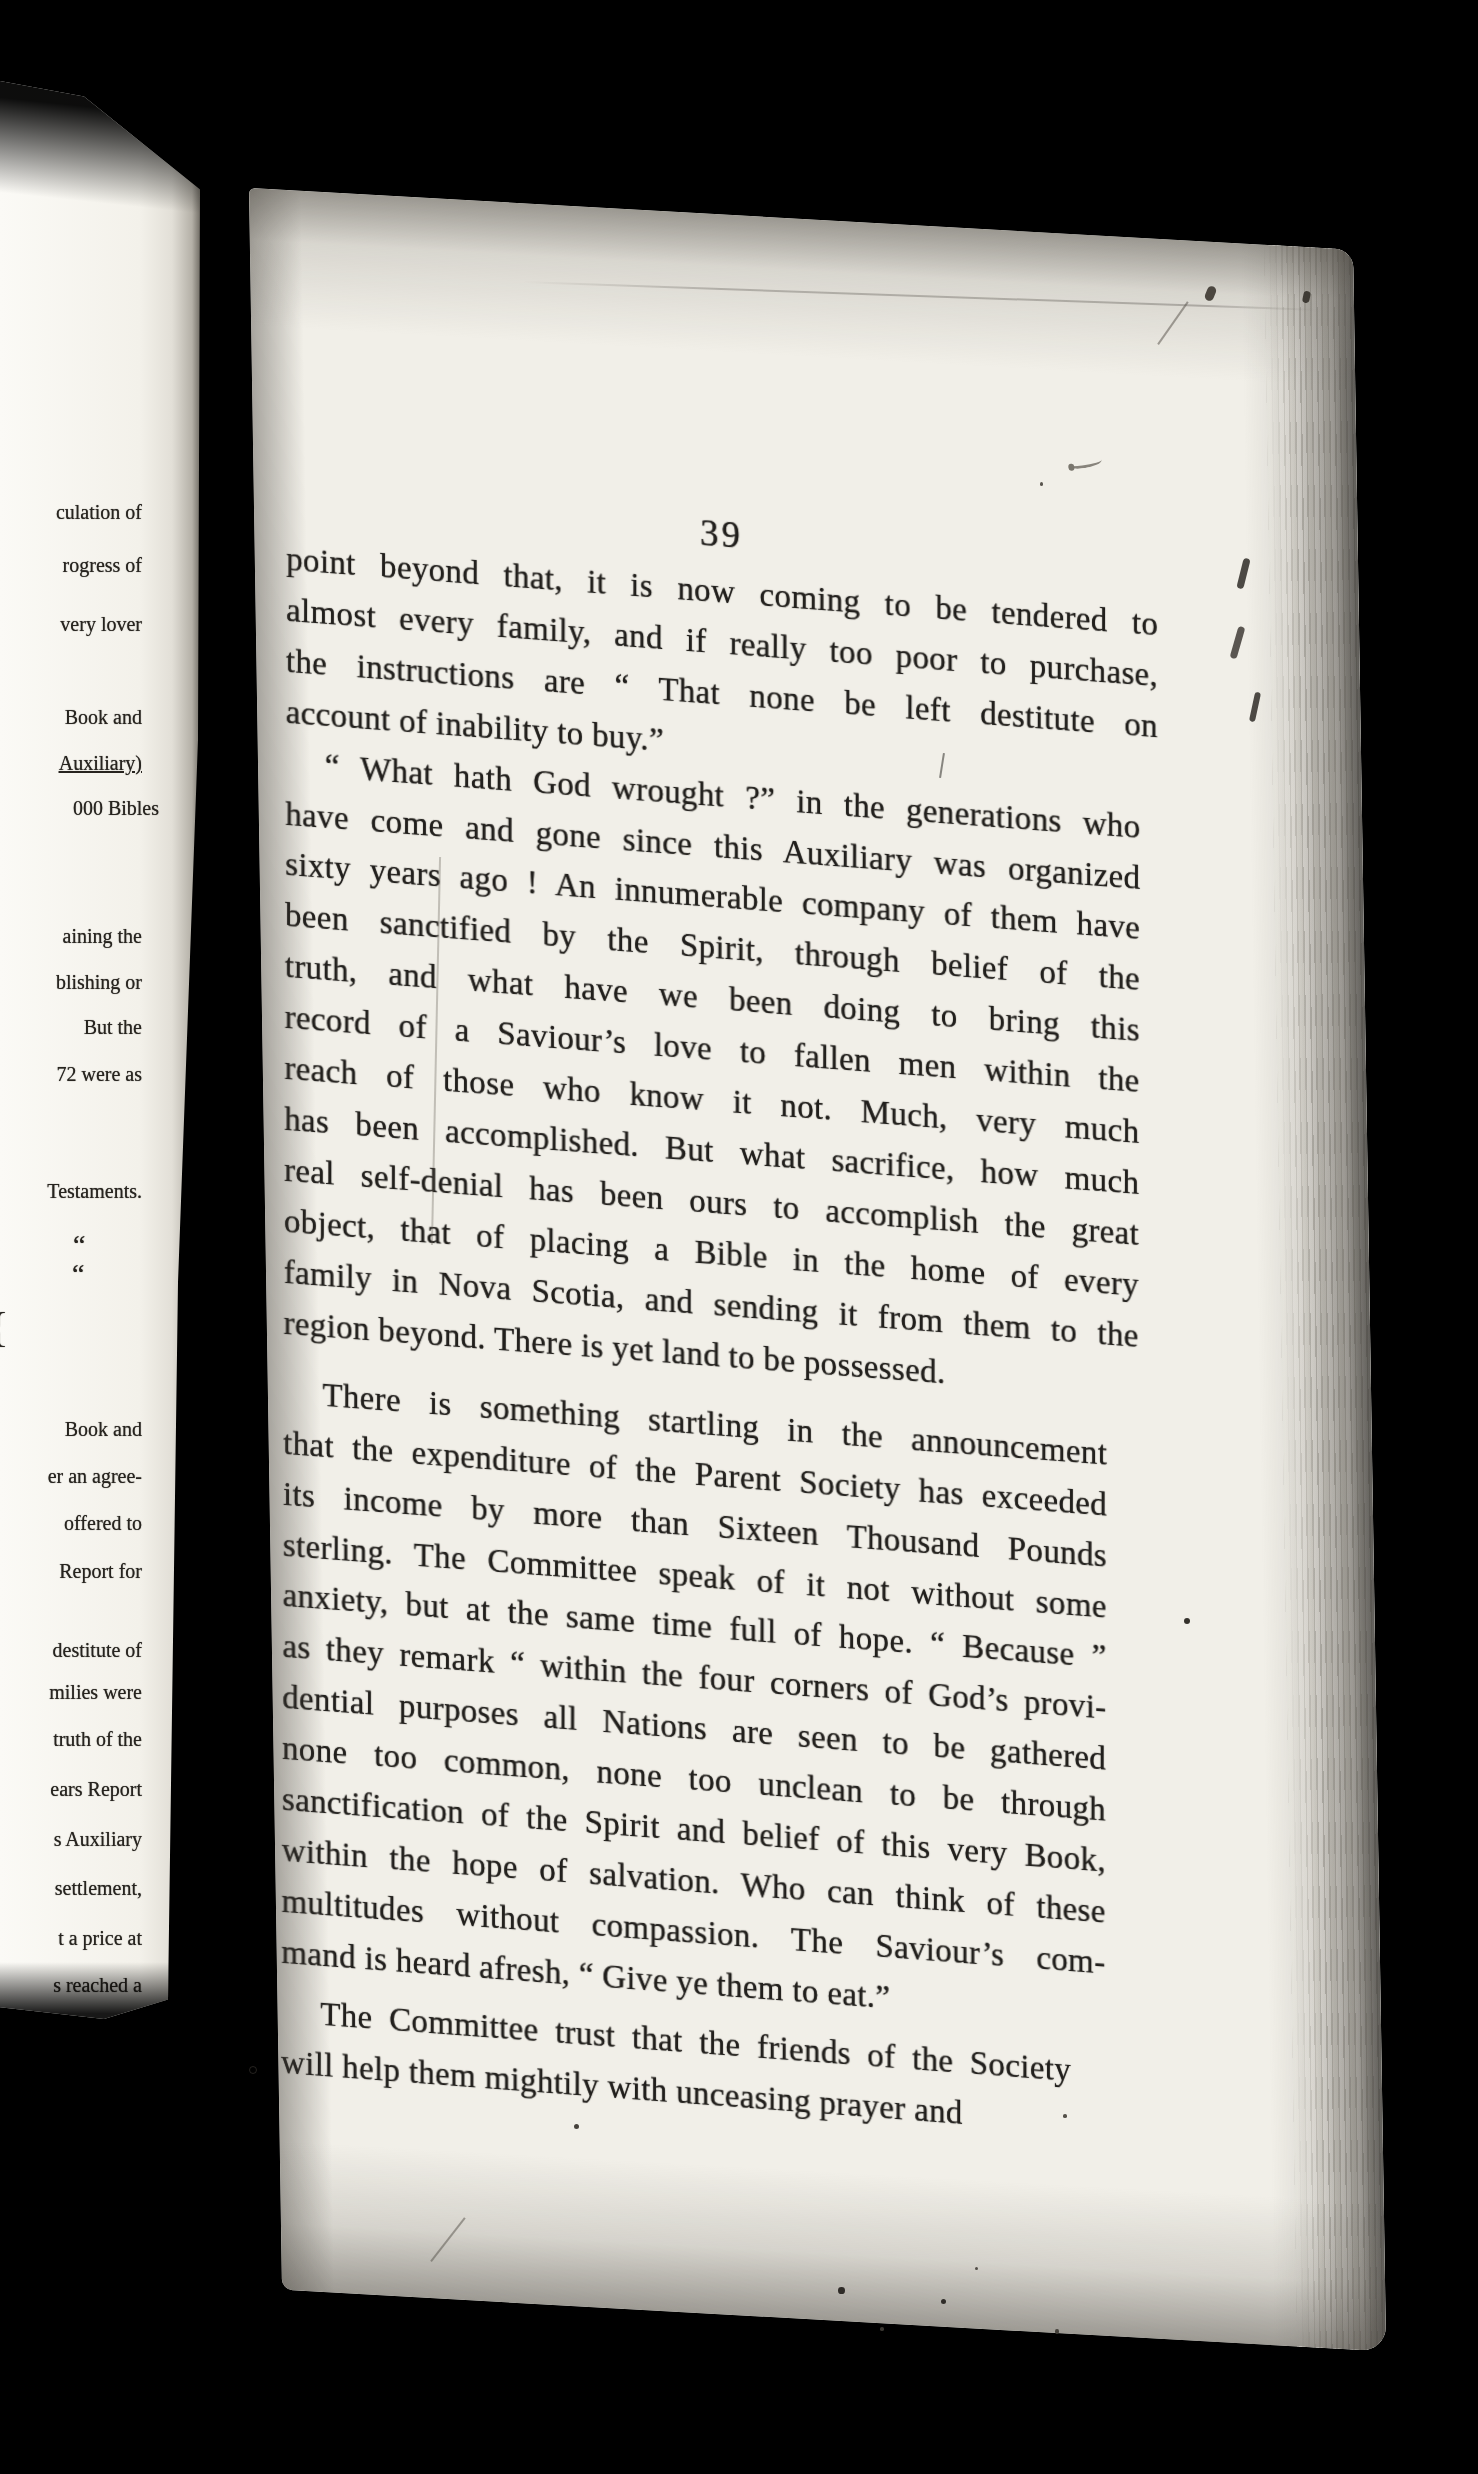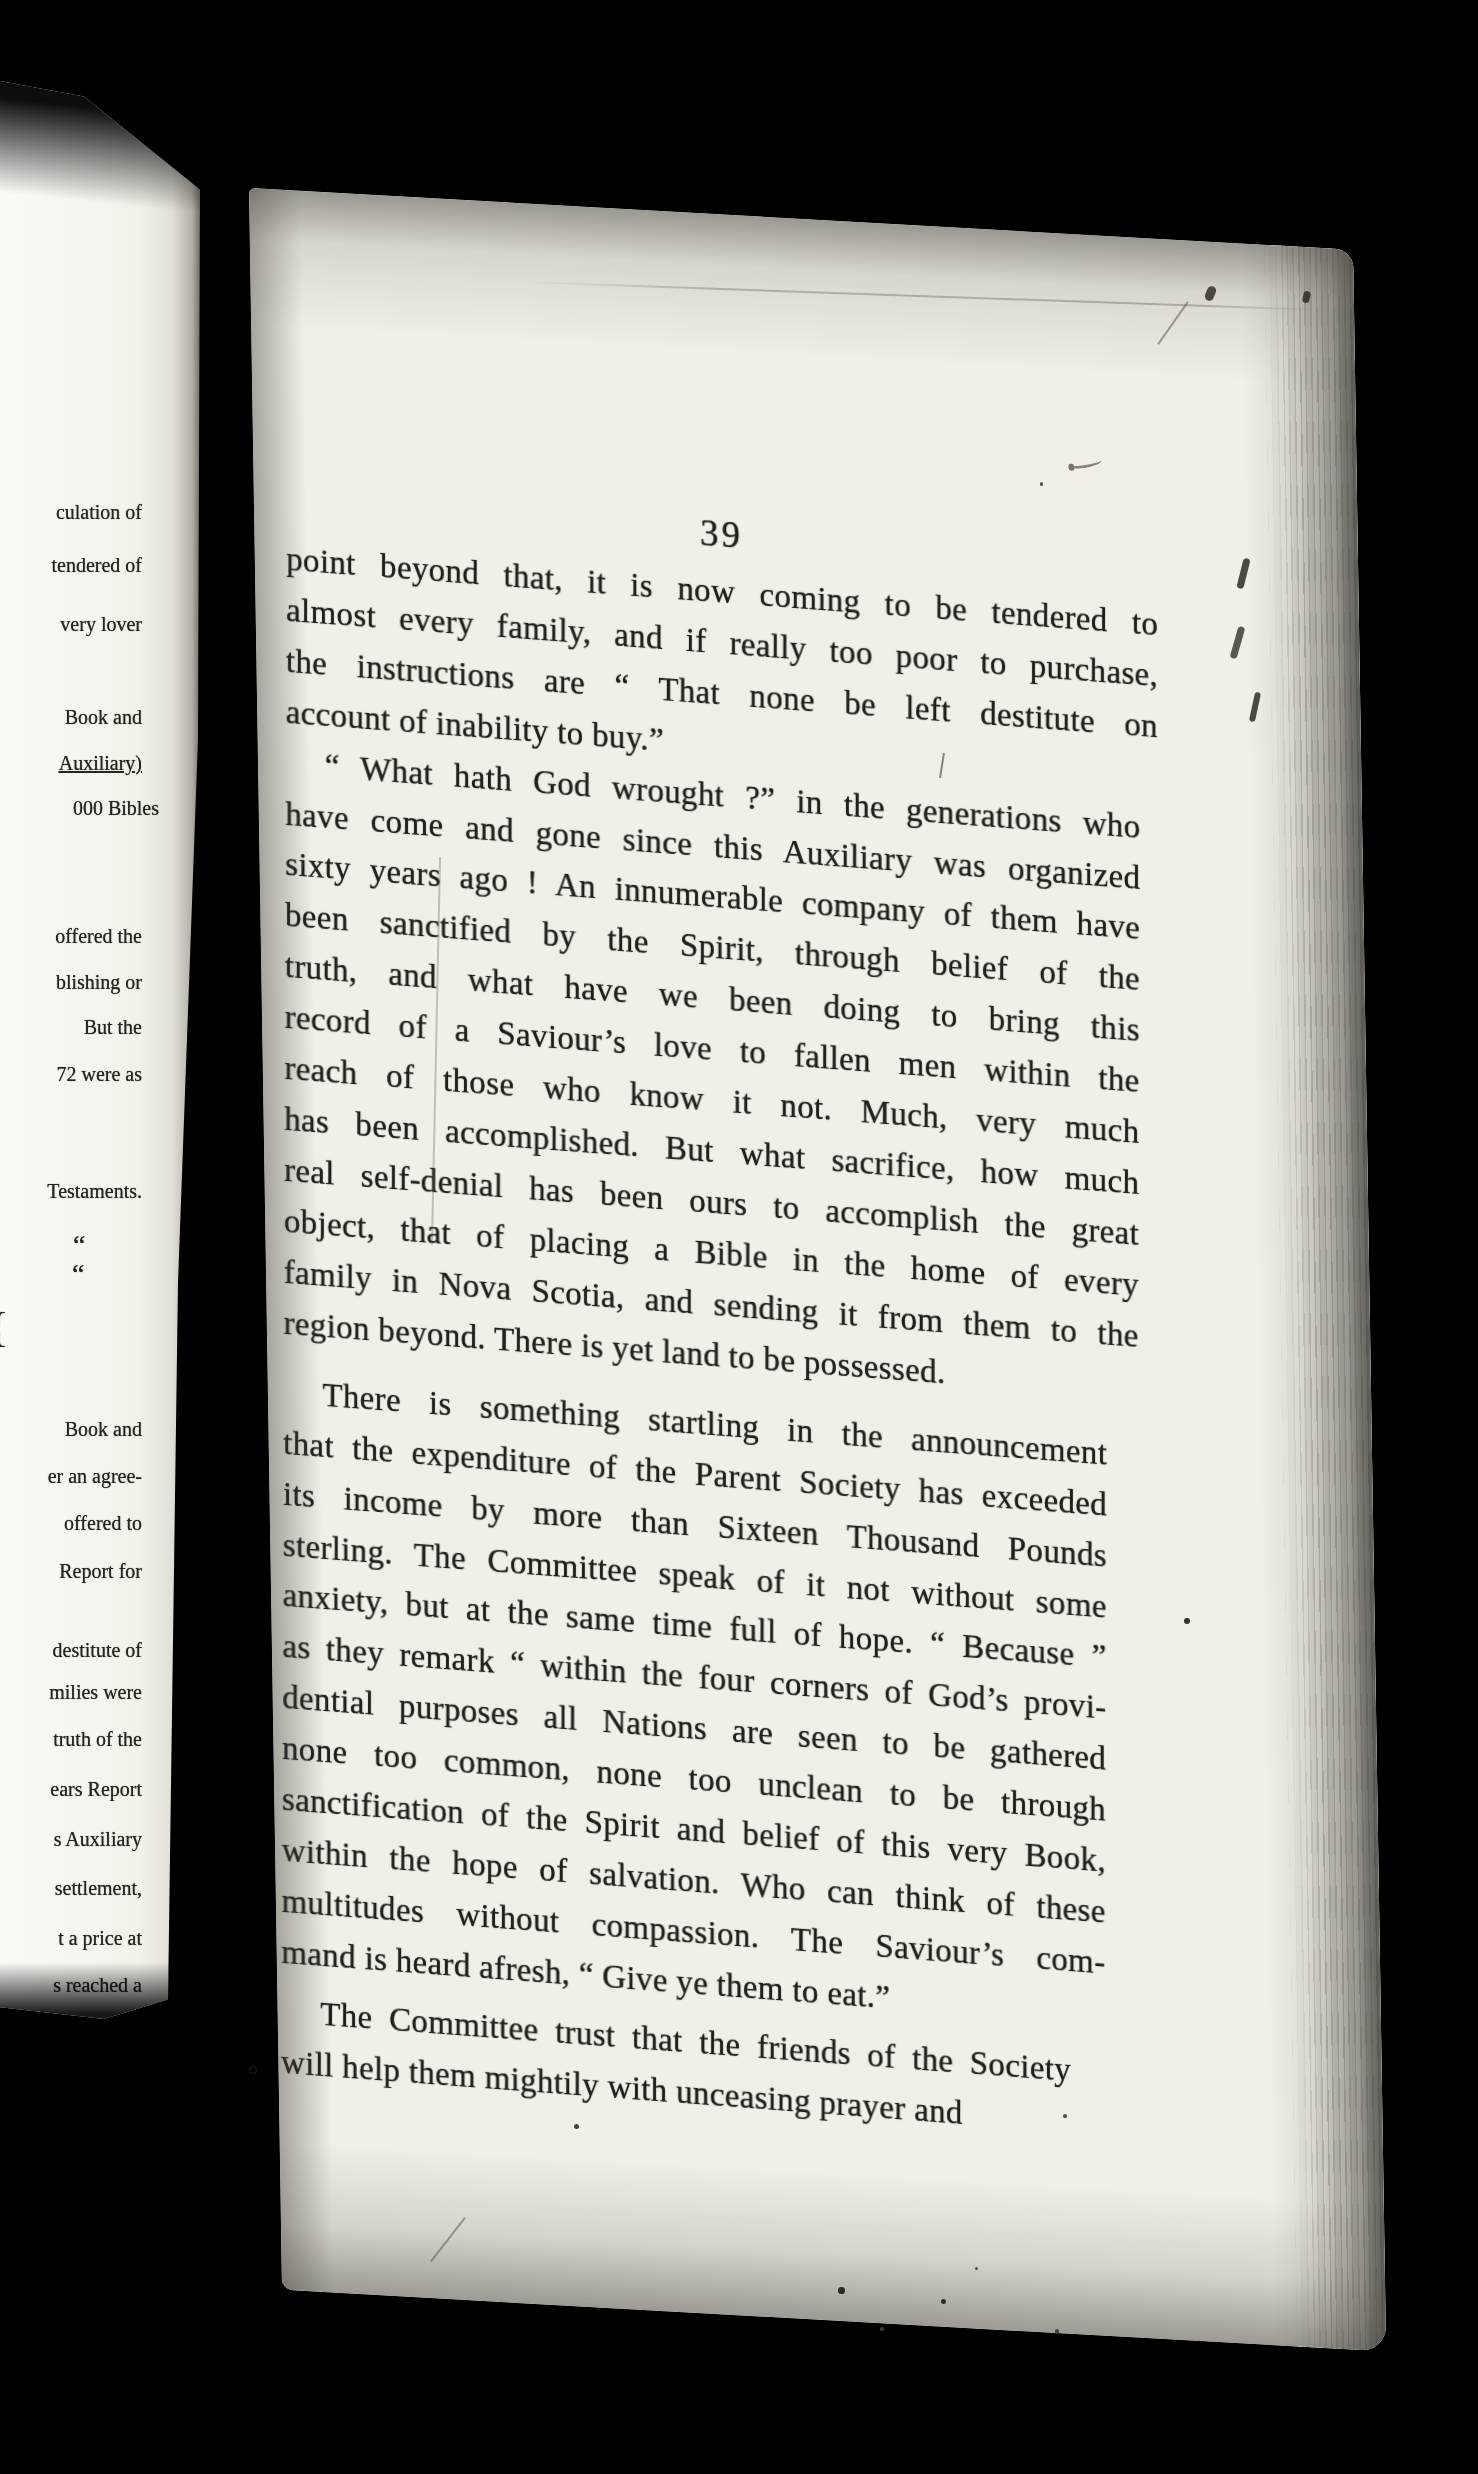--- a/index.html
+++ b/index.html
@@ -120,26 +120,26 @@
   .sp6{left:1055px;top:2329px;width:3.7px;height:4.5px;background:#44403a;}
   .sp7{left:975px;top:2267px;width:3px;height:3px;background:#514d46;}
   .sp8{left:1040px;top:482px;width:3px;height:3.7px;background:#5a564f;}
   .scratch-bottom{left:447px;top:2212px;width:1.5px;height:55px;background:rgba(84,80,72,.5);transform:rotate(38deg);}
 </style>
 </head>
 <body>
 
 <div class="left-page" id="leftPage">
     <div class="fragment" style="top: 420px; right: 58px;">culation of</div>
-    <div class="fragment" style="top: 473px; right: 58px;">tendered of</div>
+    <div class="fragment" style="top: 473px; right: 58px;">rogress of</div>
     <div class="fragment" style="top: 532px; right: 58px;">very lover</div>
     <div class="fragment" style="top: 625px; right: 58px;">Book and</div>
     <div class="fragment" style="top: 671px; right: 58px; text-decoration: underline;">Auxiliary)</div>
     <div class="fragment" style="top: 716px; right: 41px;">000 Bibles</div>
-    <div class="fragment" style="top: 844px; right: 58px;">offered the</div>
+    <div class="fragment" style="top: 844px; right: 58px;">aining the</div>
     <div class="fragment" style="top: 890px; right: 58px;">blishing or</div>
     <div class="fragment" style="top: 935px; right: 58px;">But the</div>
     <div class="fragment" style="top: 982px; right: 58px;">72 were as</div>
     <div class="fragment" style="top: 1099px; right: 58px;">Testaments.</div>
     <div class="fragment" style="top: 1149px; left: 73px; font-size: 28px;">“</div>
     <div class="fragment" style="top: 1178px; left: 72px; font-size: 28px;">“</div>
     <div class="fragment" style="top: 1222px; left: -12px; font-size: 43px;">{</div>
     <div class="fragment" style="top: 1337px; right: 58px;">Book and</div>
     <div class="fragment" style="top: 1384px; right: 58px;">er an agree-</div>
     <div class="fragment" style="top: 1431px; right: 58px;">offered to</div>

